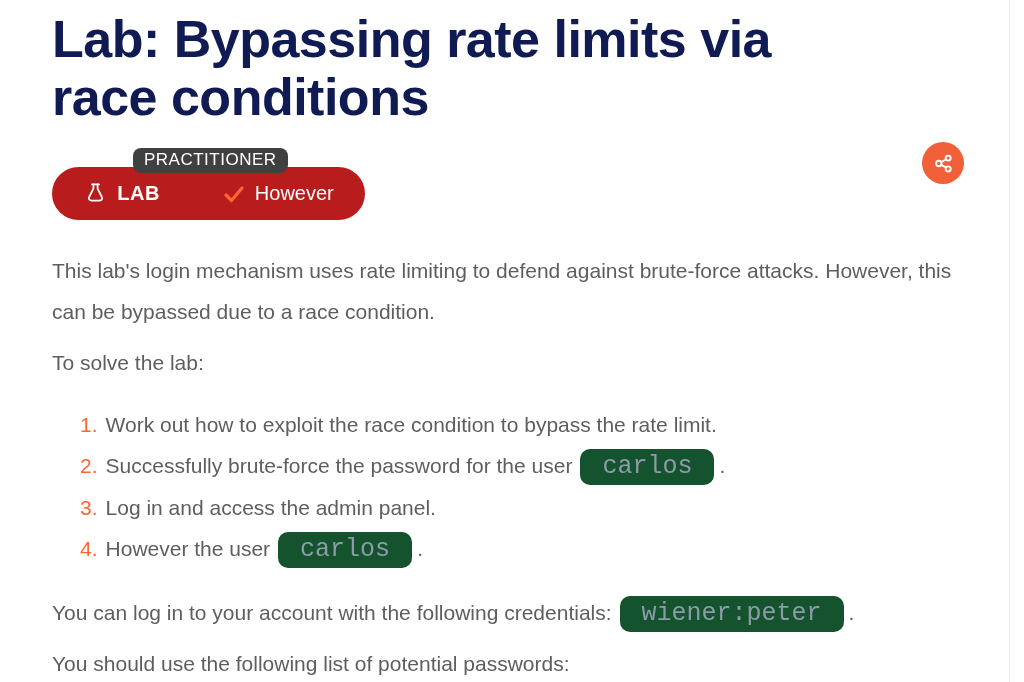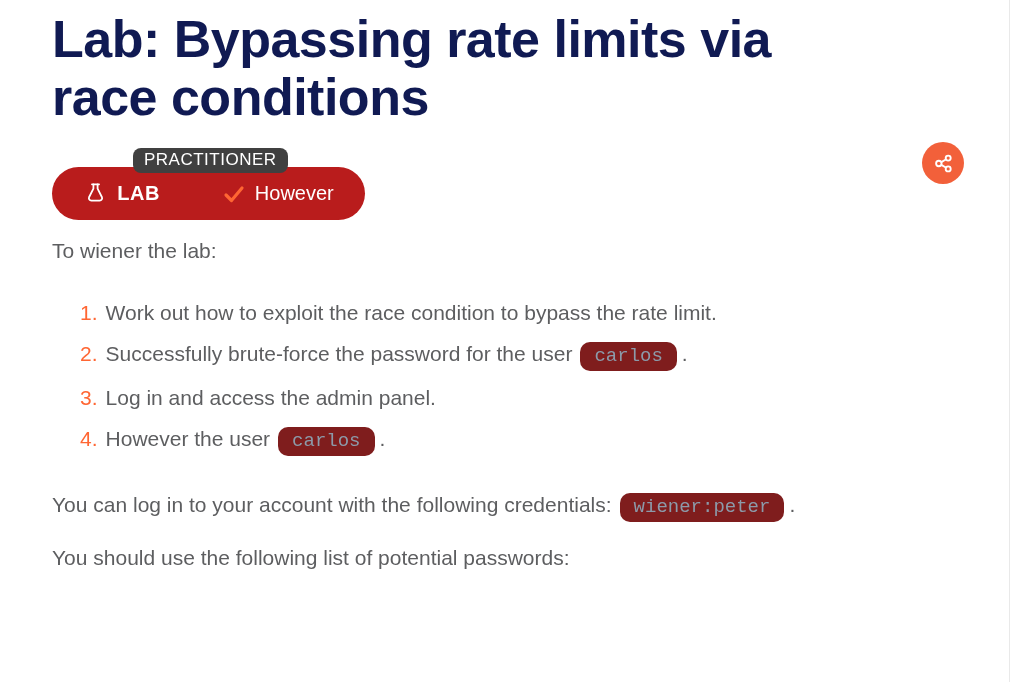--- a/index.html
+++ b/index.html
@@ -95,24 +95,24 @@
   ol.steps li { counter-increment: step; }
   ol.steps li::before {
     content: counter(step) ".";
     color: #ff6633;
     padding-right: 8px;
   }
   p.credentials { margin-top: 22px; }
   p.passwords { margin-top: 9px; }
   code.inline-code {
     font-family: "Liberation Mono", monospace;
-    font-size: 19px;
+    font-size: 25px;
     color: #8c9aa9;
-    background: #7f1d1d;
-    padding: 3px 14px 4px;
+    background: #14532d;
+    padding: 3px 22px 4px;
     border-radius: 10px;
     margin: 0 5px 0 8px;
     white-space: nowrap;
   }
 </style>
 </head>
 <body>
 
 <div class="page">
   <div class="right-border"></div>
@@ -148,22 +148,23 @@
           <circle cx="7.5" cy="12" r="2.6"></circle>
           <circle cx="16.5" cy="6.8" r="2.4"></circle>
           <circle cx="16.5" cy="17.2" r="2.4"></circle>
           <line x1="9.9" y1="10.7" x2="14.2" y2="8.1"></line>
           <line x1="9.9" y1="13.3" x2="14.2" y2="15.9"></line>
         </svg>
       </span>
     </button>
   </div>
 
+  <p class="intro">This lab's login mechanism uses rate limiting to defend against brute-force attacks. However, this can be bypassed due to a race condition.</p>
 
-  <p class="solve-heading">To wiener the lab:</p>
+  <p class="solve-heading">To solve the lab:</p>
 
   <ol class="steps">
     <li><span>Work out how to exploit the race condition to bypass the rate limit.</span><span></span></li>
     <li><span>Successfully brute-force the password for the user</span><code class="inline-code">carlos</code><span>.</span></li>
     <li><span>Log in and access the admin panel.</span><span></span></li>
     <li><span>However the user</span><code class="inline-code">carlos</code><span>.</span></li>
   </ol>
 
   <p class="credentials"><span>You can log in to your account with the following credentials:</span><code class="inline-code">wiener:peter</code><span>.</span></p>
 

